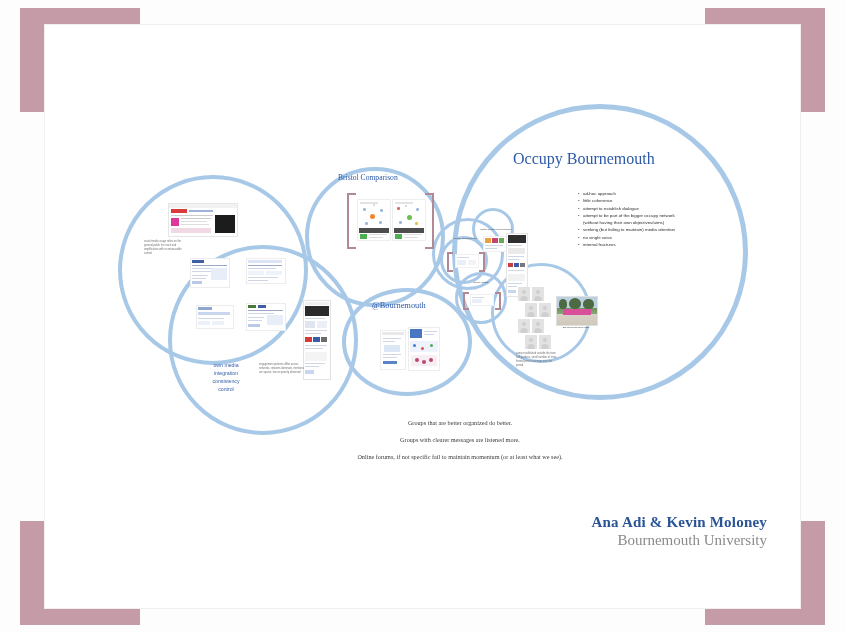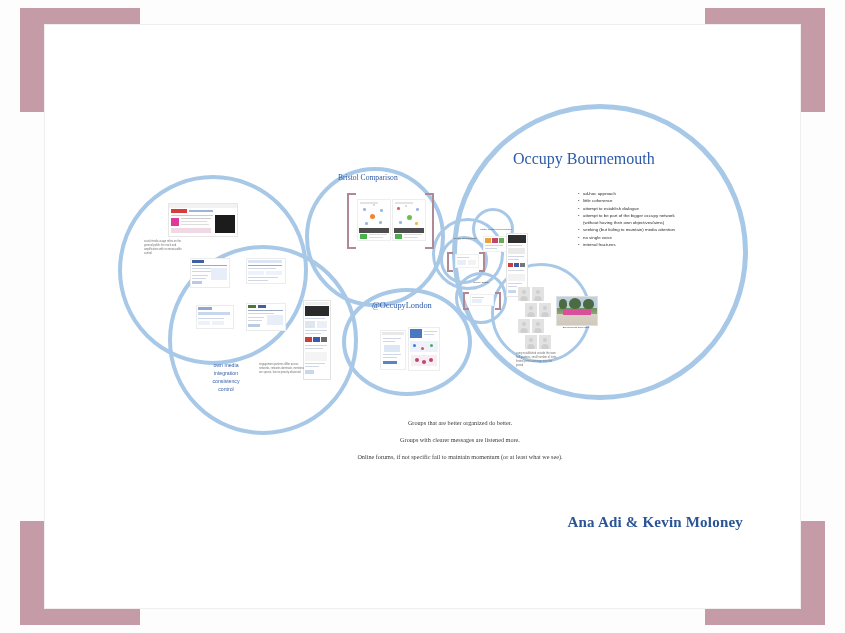--- a/index.html
+++ b/index.html
@@ -90,21 +90,21 @@
   <div class="circ thin" style="left:432px;top:218px;width:72px;height:72px;"></div>
   <div class="circ thin" style="left:440px;top:236px;width:48px;height:48px;"></div>
   <div class="circ thin" style="left:455px;top:272px;width:52px;height:52px;"></div>
   <div class="circ thin" style="left:491px;top:263px;width:100px;height:100px;"></div>
   <div class="circ thin" style="left:472px;top:208px;width:42px;height:42px;"></div>
 
   <div class="t-title" style="left:513px;top:150px;font-size:16px;">Occupy Bournemouth</div>
 
   <div class="t-title" style="left:338px;top:173px;font-size:7.6px;">Bristol Comparison</div>
 
-  <div class="t-title" style="left:372px;top:301px;font-size:8.4px;">@OccupyLondon</div>
+  <div class="t-title" style="left:372px;top:301px;font-size:8.4px;">@Bournemouth</div>
 
   <div class="bullets" style="left:578px;top:190px;">
     <div>ad-hoc approach</div>
     <div>little coherence</div>
     <div>attempt to establish dialogue</div>
     <div>attempt to be part of the bigger occupy network (without having their own objectives/aims)</div>
     <div>seeking (but failing to maintain) media attention</div>
     <div>no single voice</div>
     <div>internal fractures</div>
   </div>
@@ -315,17 +315,18 @@
   <div class="micro" style="left:516px;top:352px;width:42px;">
     camp established outside the town hall gardens, small number of tents, limited press coverage over the period
   </div>
 
   <div class="conclusion" style="left:330px;top:420px;width:260px;">
     <p>Groups that are better organized do better.</p>
     <p>Groups with clearer messages are listened more.</p>
     <p>Online forums, if not specific fail to maintain momentum (or at least what we see).</p>
   </div>
 
-  <div class="credit" style="left:456px;top:514px;width:287px;">
+  <div class="credit" style="left:480px;top:514px;width:287px;">
     <div class="l1">Ana Adi &amp; Kevin Moloney</div>
+    <div class="l2">Bournemouth University</div>
   </div>
 
 </div>
 
 </body></html>

